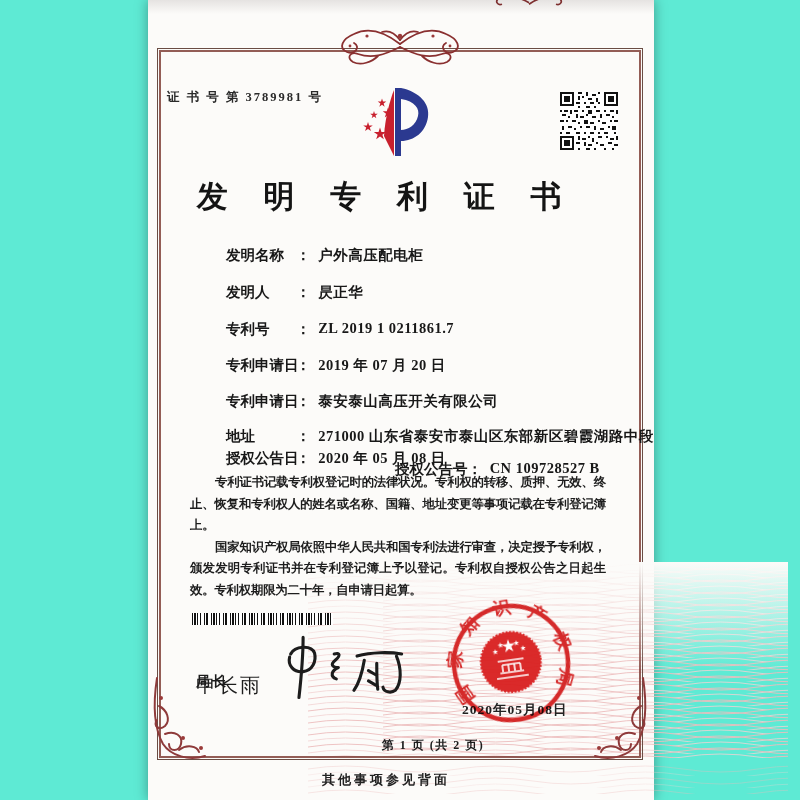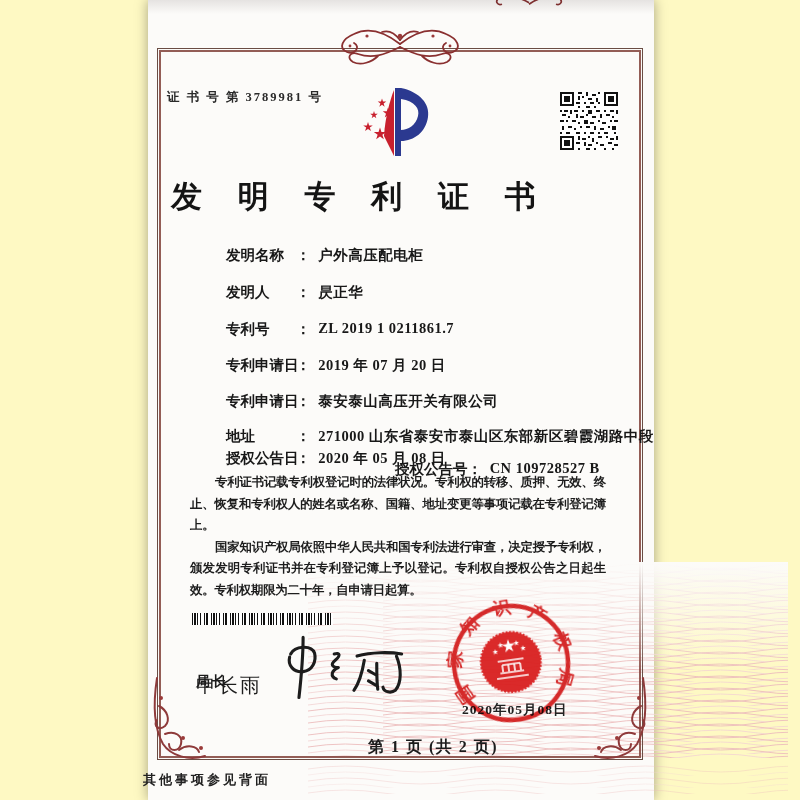--- a/index.html
+++ b/index.html
@@ -1,47 +1,47 @@
 <!DOCTYPE html>
 <html><head>
 <meta charset="utf-8">
 <style>
   html,body{margin:0;padding:0;background:#c9c9c9;}
-  .stage{position:relative;width:800px;height:800px;overflow:hidden;background:#fef9c3;
+  .stage{position:relative;width:800px;height:800px;overflow:hidden;background:#5eead4;
          font-family:"Liberation Serif","DejaVu Serif",serif;color:#1c1c1c;}
   .paper{position:absolute;left:148px;top:0;width:506px;height:800px;background:#fcfbf9;
          box-shadow:0 0 12px rgba(0,0,0,.35);}
   .paper::before{content:'';position:absolute;left:0;top:0;right:0;height:14px;
          background:linear-gradient(rgba(110,100,100,.16),rgba(110,100,100,0));}
   .frame{position:absolute;left:157px;top:48px;width:486px;height:712px;box-sizing:border-box;
          border:1px solid #6a4d44;}
   .frame-inner{position:absolute;inset:1px;border:2px solid #80413a;opacity:.85;}
   .abs{position:absolute;}
   .cert-no{left:167px;top:89px;font-size:12.5px;letter-spacing:2px;font-weight:600;color:#2a2a2a;}
-  .title{left:157px;top:176px;width:444px;text-align:left;font-size:31px;letter-spacing:14px;
+  .title{left:157px;top:176px;width:444px;text-align:center;font-size:31px;letter-spacing:14px;
          text-indent:14px;font-weight:600;color:#141414;}
   .field-row{left:190px;font-size:14.5px;font-weight:700;color:#181818;white-space:nowrap;}
   .flabel{display:inline-block;width:70px;text-align:justify;vertical-align:top;margin-left:36px;}
   .flabel::after{content:'';display:inline-block;width:100%;height:0;}
   .fcolon{display:inline-block;vertical-align:top;}
   .fvalue{display:inline-block;margin-left:4px;vertical-align:top;letter-spacing:.5px;}
   .grant2{position:absolute;left:205px;top:11px;white-space:nowrap;}
   .legal{left:190px;top:472px;width:416px;font-size:12.4px;line-height:21.5px;
          letter-spacing:-0.2px;font-weight:600;color:#1d1d1d;text-align:justify;}
   .legal p{margin:0;text-indent:25px;}
   .barcode{left:192px;top:613px;width:141px;height:12px;
      background:repeating-linear-gradient(90deg,#111 0 1px,#fff 1px 2px,#111 2px 4px,#fff 4px 5px,
        #111 5px 6px,#fff 6px 8px,#111 8px 9px,#fff 9px 12px,#111 12px 13px,#fff 13px 14px,
        #111 14px 16px,#fff 16px 19px);}
   .director-title{left:196px;top:645px;font-size:14px;font-weight:700;letter-spacing:2px;margin-top:28px;}
   .director-name{left:196px;top:672px;font-size:20px;font-weight:400;letter-spacing:2px;}
   .seal-date{left:462px;top:701px;font-size:13.5px;font-weight:600;letter-spacing:1px;color:#222;z-index:2;}
   .seal-svg{left:447px;top:599px;z-index:3;mix-blend-mode:multiply;opacity:.95;transform:rotate(-8deg);}
-  .page-no{left:157px;top:737px;width:552px;text-align:center;font-size:16px;letter-spacing:1.5px;font-weight:600;}
-  .foot-note{left:143px;top:771px;width:486px;text-align:left;font-size:13px;letter-spacing:3px;font-weight:600;color:#222;}
+  .page-no{left:157px;top:737px;width:552px;text-align:center;font-size:12px;letter-spacing:1.5px;font-weight:600;}
+  .foot-note{left:143px;top:771px;width:486px;text-align:center;font-size:13px;letter-spacing:3px;font-weight:600;color:#222;}
   .waves{left:160px;top:562px;z-index:0;}
   .waves-fade{left:160px;top:562px;width:480px;height:196px;z-index:1;pointer-events:none;
       background:linear-gradient(#fcfbf9 0%,rgba(252,251,249,0) 55%);}
   .waves-below{left:160px;top:764px;opacity:.4;}
   .topfrag{left:321px;top:0;width:120px;height:7px;overflow:hidden;}
   .content{position:relative;z-index:2;}
 </style>
 </head>
 <body>
 

